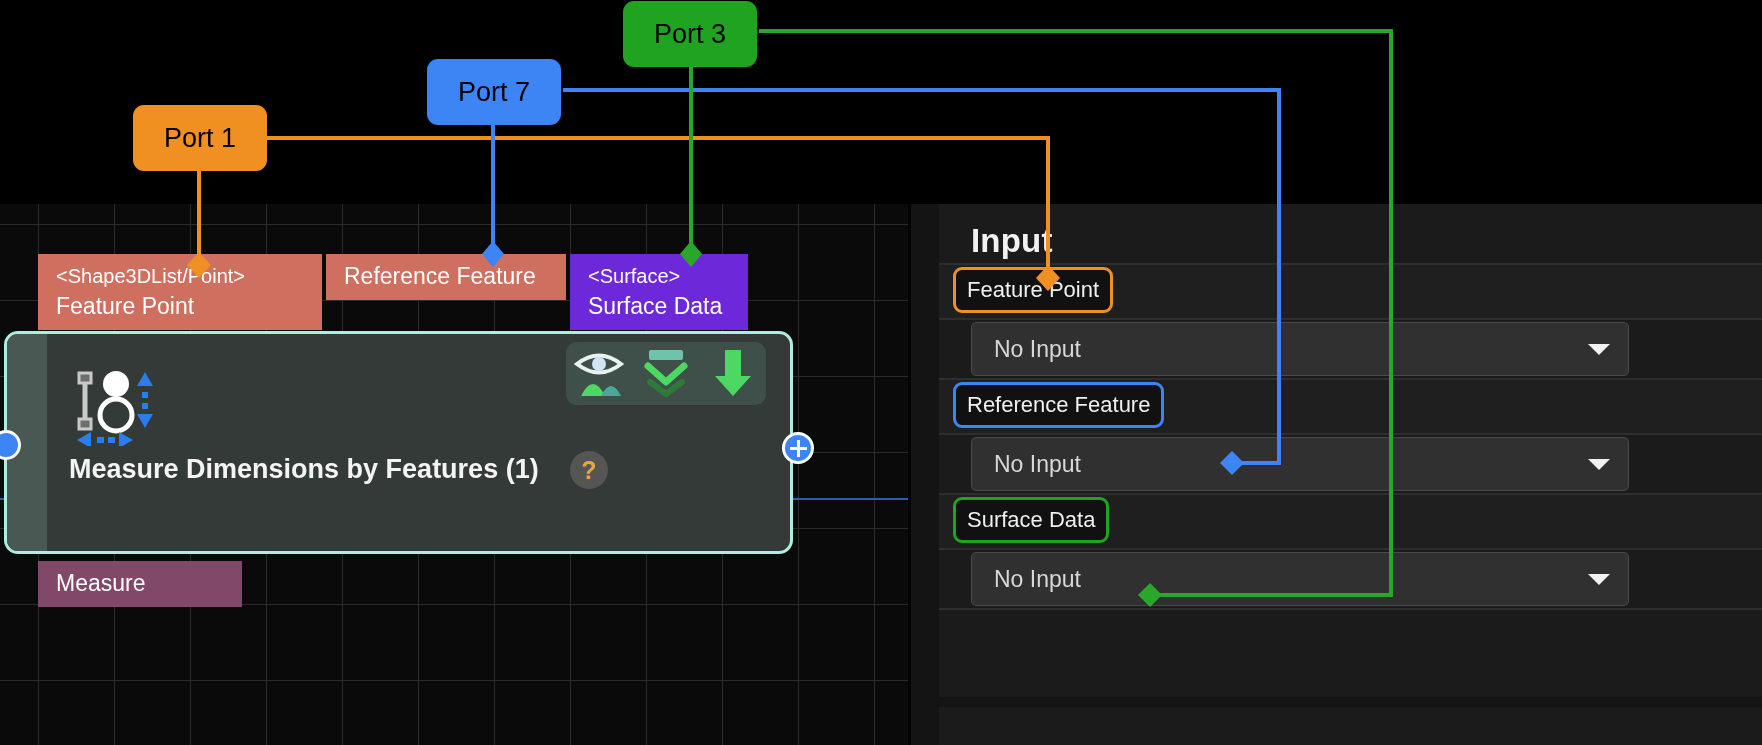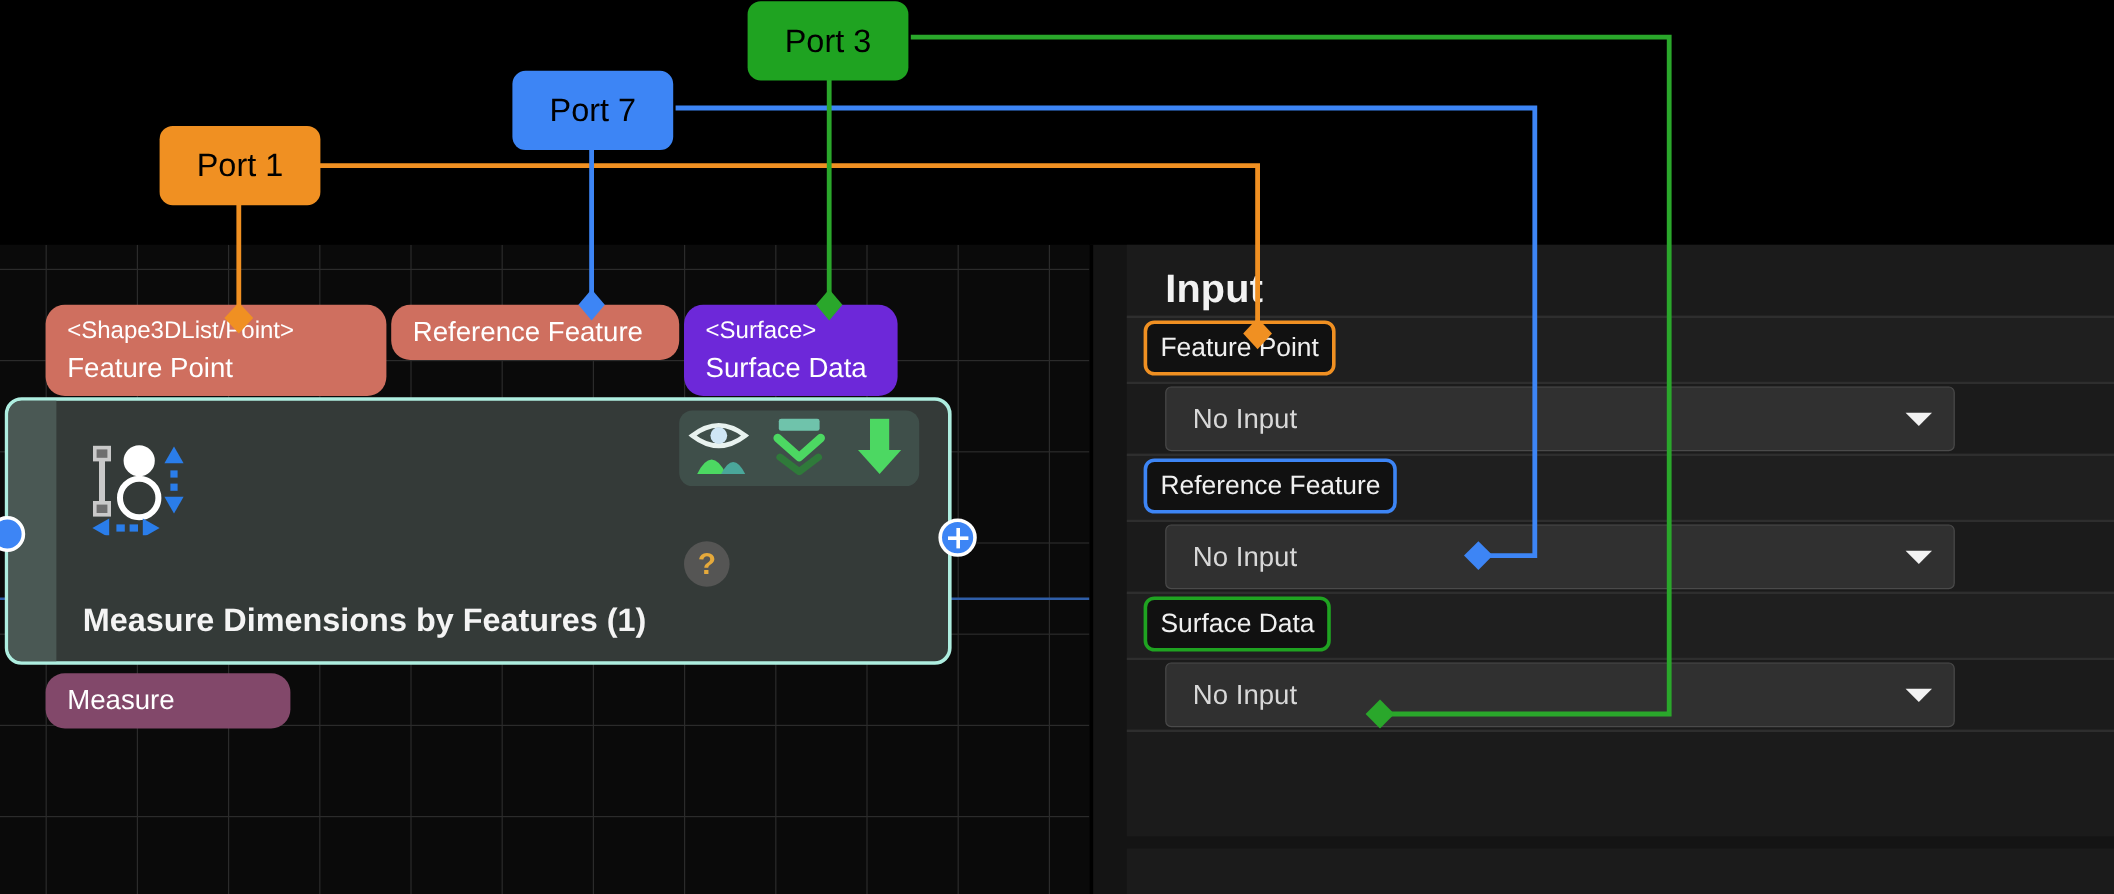--- a/index.html
+++ b/index.html
@@ -92,21 +92,21 @@
   .panel-footer {
     position: absolute;
     left: 28px; top: 503px;
     width: 826px; height: 42px;
     background: #1b1b1b;
   }
 
   
   .typepill {
     position: absolute;
-    border-radius: 16px;
+    border-radius: 0;
     padding: 7px 0 9px 0;
     color: #ffffff;
     z-index: 4;
   }
   .typepill .t1 { font-size: 20px; line-height: 30px; padding: 0 18px; white-space: nowrap; }
   .typepill .t2 { font-size: 23px; line-height: 30px; padding: 0 18px; white-space: nowrap; }
   .pill-salmon { background: #cf6f5f; }
   .pill-teal   { background: #6d28d9; }
   .pill-mauve  { background: #82486a; }
 
@@ -125,21 +125,20 @@
     width: 40px;
     background: #4a5854;
     border-radius: 11px 0 0 11px;
   }
   .node-title {
     position: absolute;
     left: 62px; top: 120px;
     font-size: 27px; font-weight: bold;
     color: #f4f4f4;
     white-space: nowrap;
-    margin-top: 48px;
   }
   .help-badge {
     position: absolute;
     left: 563px; top: 117px;
     width: 38px; height: 38px;
     border-radius: 50%;
     background: #555554;
     color: #e5a93b;
     font-size: 25px; font-weight: bold;
     display: flex; align-items: center; justify-content: center;

